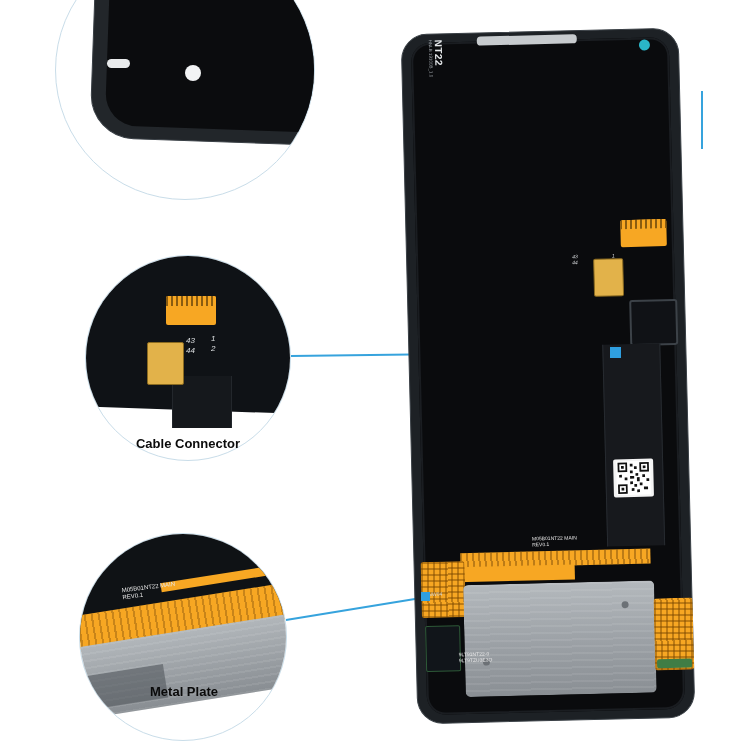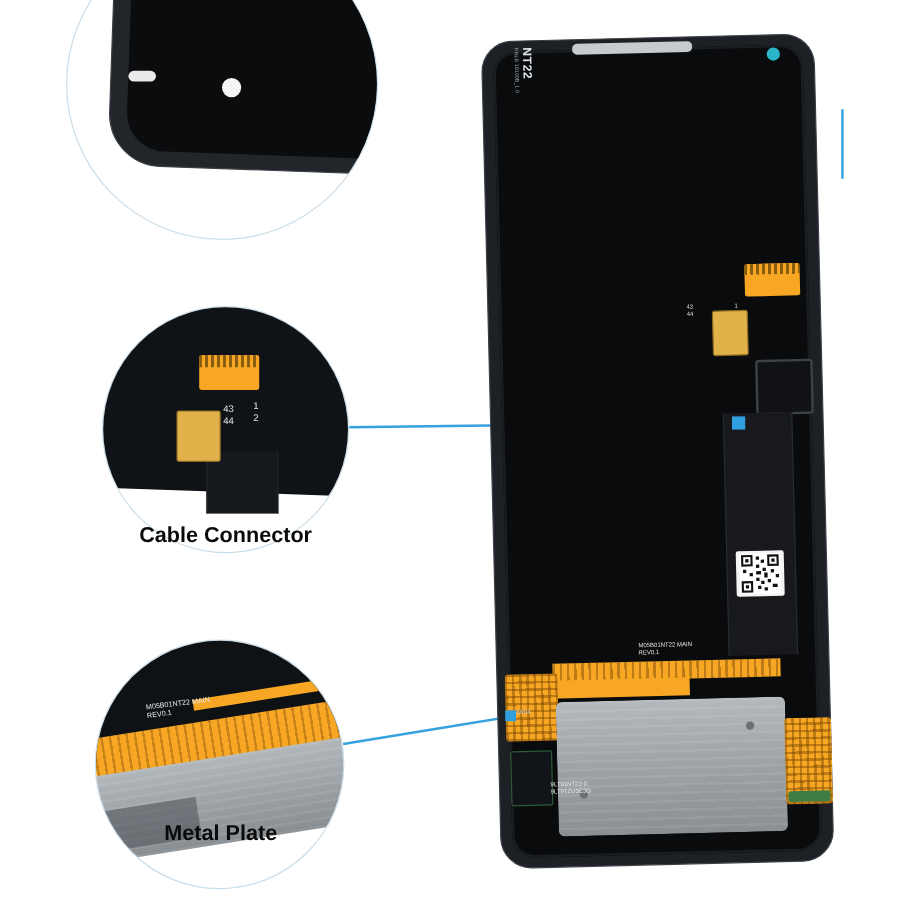--- a/index.html
+++ b/index.html
@@ -16,21 +16,21 @@
   .top-slot { left:75px; top:3px; width:100px; height:9px; background:#c7cbce; border-radius:4px; }
   .cam-dot { left:237px; top:10px; width:11px; height:11px; border-radius:50%; background:#2ab5c8; }
   .marking { left:42px; top:5px; transform:rotate(90deg); transform-origin:0 0;
              color:#e4e7e9; white-space:nowrap; }
   .marking .m1 { position:static; display:block; font-size:10px; font-weight:bold; letter-spacing:.5px; }
   .marking .m2 { position:static; display:block; font-size:4.5px; color:#9aa0a5; }
 
   .flex-conn { left:214px; top:190px; width:46px; height:27px; background:#f7a723; border-radius:2px; }
   .teeth { left:0; top:0; right:0; height:9px; border-radius:2px 2px 0 0;
            background:repeating-linear-gradient(90deg,#8a5c10 0 2px,#f7a723 2px 5px); }
-  .pins { color:#d5d8da; font-size:5px; line-height:6px; text-align:center; }
+  .pins { color:#d5d8da; font-size:5px; line-height:6px; text-align:center;font-style:italic; }
   .pins span { position:static; display:block; }
   .pins-main-left  { left:165px; top:222px; }
   .pins-main-right { left:205px; top:222px; }
   .gold-pad { left:186px; top:228px; width:30px; height:38px; background:#e2b24a;
               border:1px solid #8a6a20; border-radius:2px; }
   .socket { left:221px; top:270px; width:48px; height:46px; background:#101216;
             border:2px solid #3c4248; border-radius:3px; }
   .ribbon { left:193px; top:314px; width:58px; height:202px; background:#17191d;
             border-left:1px solid #272b30; border-right:1px solid #272b30; }
   .qr { left:201px; top:429px; width:40px; height:38px; background:#f4f4f4; border-radius:2px; padding:2px; }
@@ -86,21 +86,21 @@
   .c3-band  { left:-30px; top:64px; width:280px; height:36px; background:#f7a723; transform:rotate(-9deg);
               background-image:repeating-linear-gradient(90deg,rgba(130,80,10,.4) 0 2px,transparent 2px 7px); }
   .c3-metal { left:-30px; top:96px; width:280px; height:72px; transform:rotate(-9deg);
               background-image:repeating-linear-gradient(180deg,rgba(255,255,255,.08) 0 2px,transparent 2px 7px),
                                linear-gradient(180deg,#b2b7bb,#888d92); }
   .c3-patch { left:6px; top:136px; width:80px; height:34px; background:#4a5055; opacity:.55; transform:rotate(-9deg); }
   .c3-text { left:42px; top:50px; font-size:6px; line-height:7px; color:#e6e6e6; transform:rotate(-7deg); }
   .c3-text span { position:static; display:block; }
 
   
-  .label { font-weight:bold; font-size:18px; color:#0a0a0a; text-align:center; }
+  .label { font-weight:bold; font-size:13px; color:#0a0a0a; text-align:center; }
   .label-cable { left:82px; top:436px; width:212px; }
   .label-metal { left:84px; top:684px; width:200px; }
 
   .line { background:#36a3dd; height:2px; transform-origin:left center; }
   .line-mid    { left:291px; top:355px; width:322px; transform:rotate(-0.7deg); }
   .line-bottom { left:286px; top:619px; width:143px; transform:rotate(-9.3deg); }
   .line-right  { left:701px; top:91px;  width:2px;  height:58px; }
   .dot-sq { background:#2f9fe0; }
   .dot-mid    { left:610px; top:347px; width:11px; height:11px; }
   .dot-bottom { left:421px; top:592px; width:9px;  height:9px;  }

